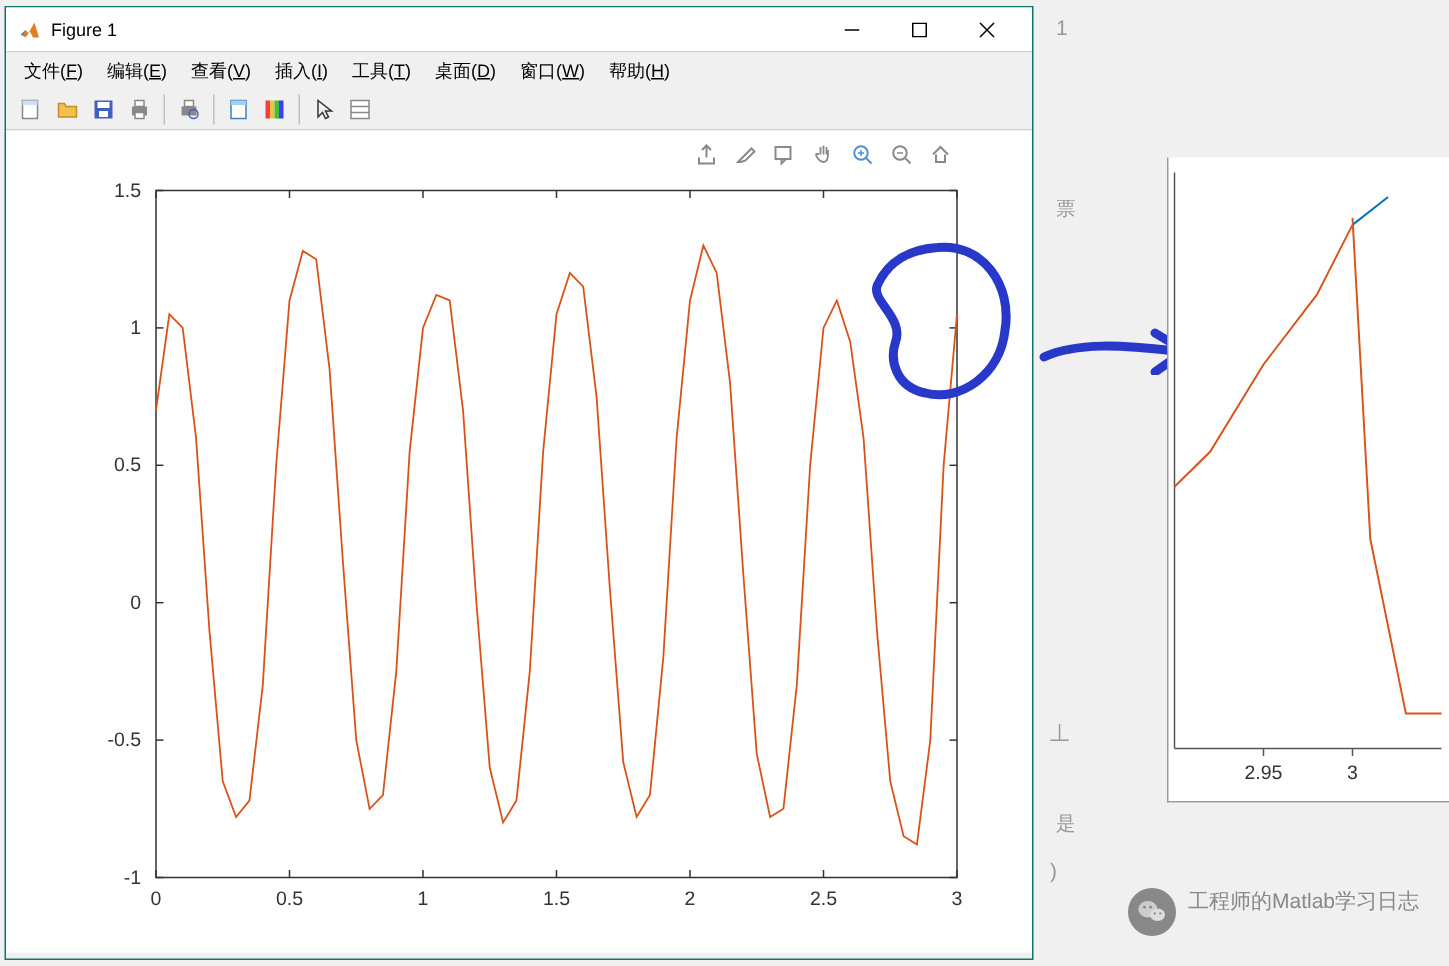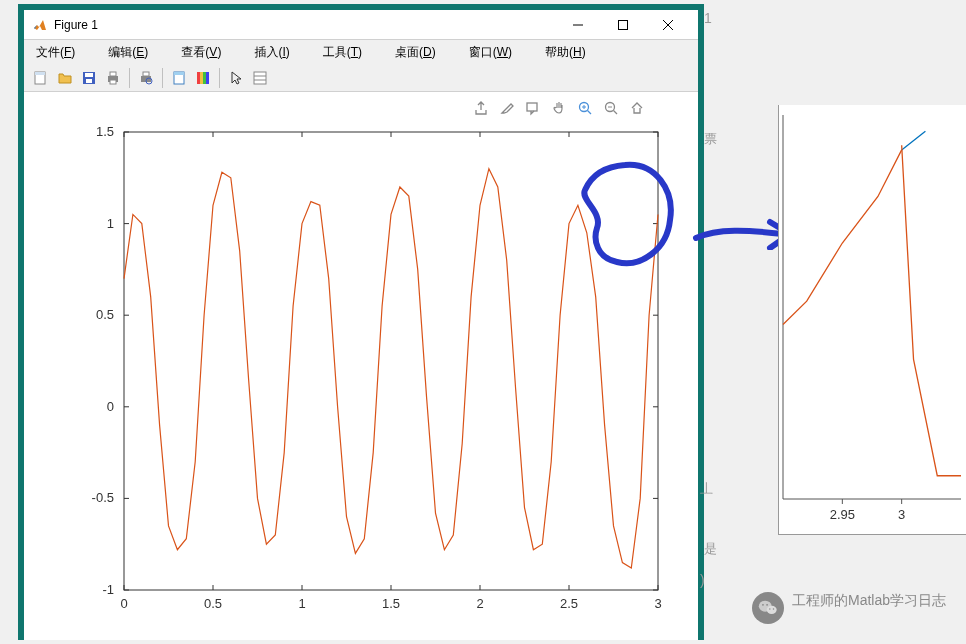--- a/index.html
+++ b/index.html
@@ -1,26 +1,26 @@
 <!DOCTYPE html>
 <html><head>
 <meta charset="utf-8">
 <style>
 * { box-sizing: border-box; margin: 0; padding: 0; }
 body { font-family: "Microsoft YaHei", Arial, sans-serif; font-size: 12px; background: #f0f0f0; width: 966px; height: 644px; position: relative; overflow: hidden; }
 
-.figure-window { position: absolute; left: 18px; top: 4px; width: 686px; height: 636px; background: #f0f0f0; border: 6px solid #0f766e; }
+.figure-window { position: absolute; left: 3px; top: 4px; width: 686px; height: 636px; background: #f0f0f0; border: 1px solid #0f766e; }
 
 .titlebar { height: 30px; background: #fff; display: flex; align-items: center; padding: 0 8px; border-bottom: 1px solid #d0d0d0; }
 .titlebar .app-icon { width: 16px; height: 16px; margin-right: 6px; }
 .titlebar .title { flex: 1; font-size: 12px; }
 .titlebar .win-controls { display: flex; gap: 0; }
 .titlebar .win-btn { width: 45px; height: 28px; display: flex; align-items: center; justify-content: center; cursor: pointer; }
 
-.menubar { height: 24px; display: flex; align-items: center; padding: 0 6px; gap: 21px; background: #f0f0f0; }
+.menubar { height: 24px; display: flex; align-items: center; padding: 0 6px; gap: 4px; background: #f0f0f0; }
 .menubar .menu-item { padding: 2px 6px; cursor: pointer; font-size: 12px; }
 .menubar .menu-item u { text-decoration: underline; }
 
 .toolbar { height: 28px; display: flex; align-items: center; padding: 2px 6px; gap: 2px; background: #f0f0f0; border-bottom: 1px solid #d0d0d0; }
 .toolbar .tool-btn { width: 22px; height: 22px; display: flex; align-items: center; justify-content: center; cursor: pointer; border: 1px solid transparent; }
 .toolbar .sep { width: 1px; height: 20px; background: #c0c0c0; margin: 0 3px; }
 
 .plot-area { position: relative; width: 100%; height: 548px; background: #fff; }
 
 .axes-toolbar { position: absolute; right: 50px; top: 6px; display: flex; gap: 4px; }

